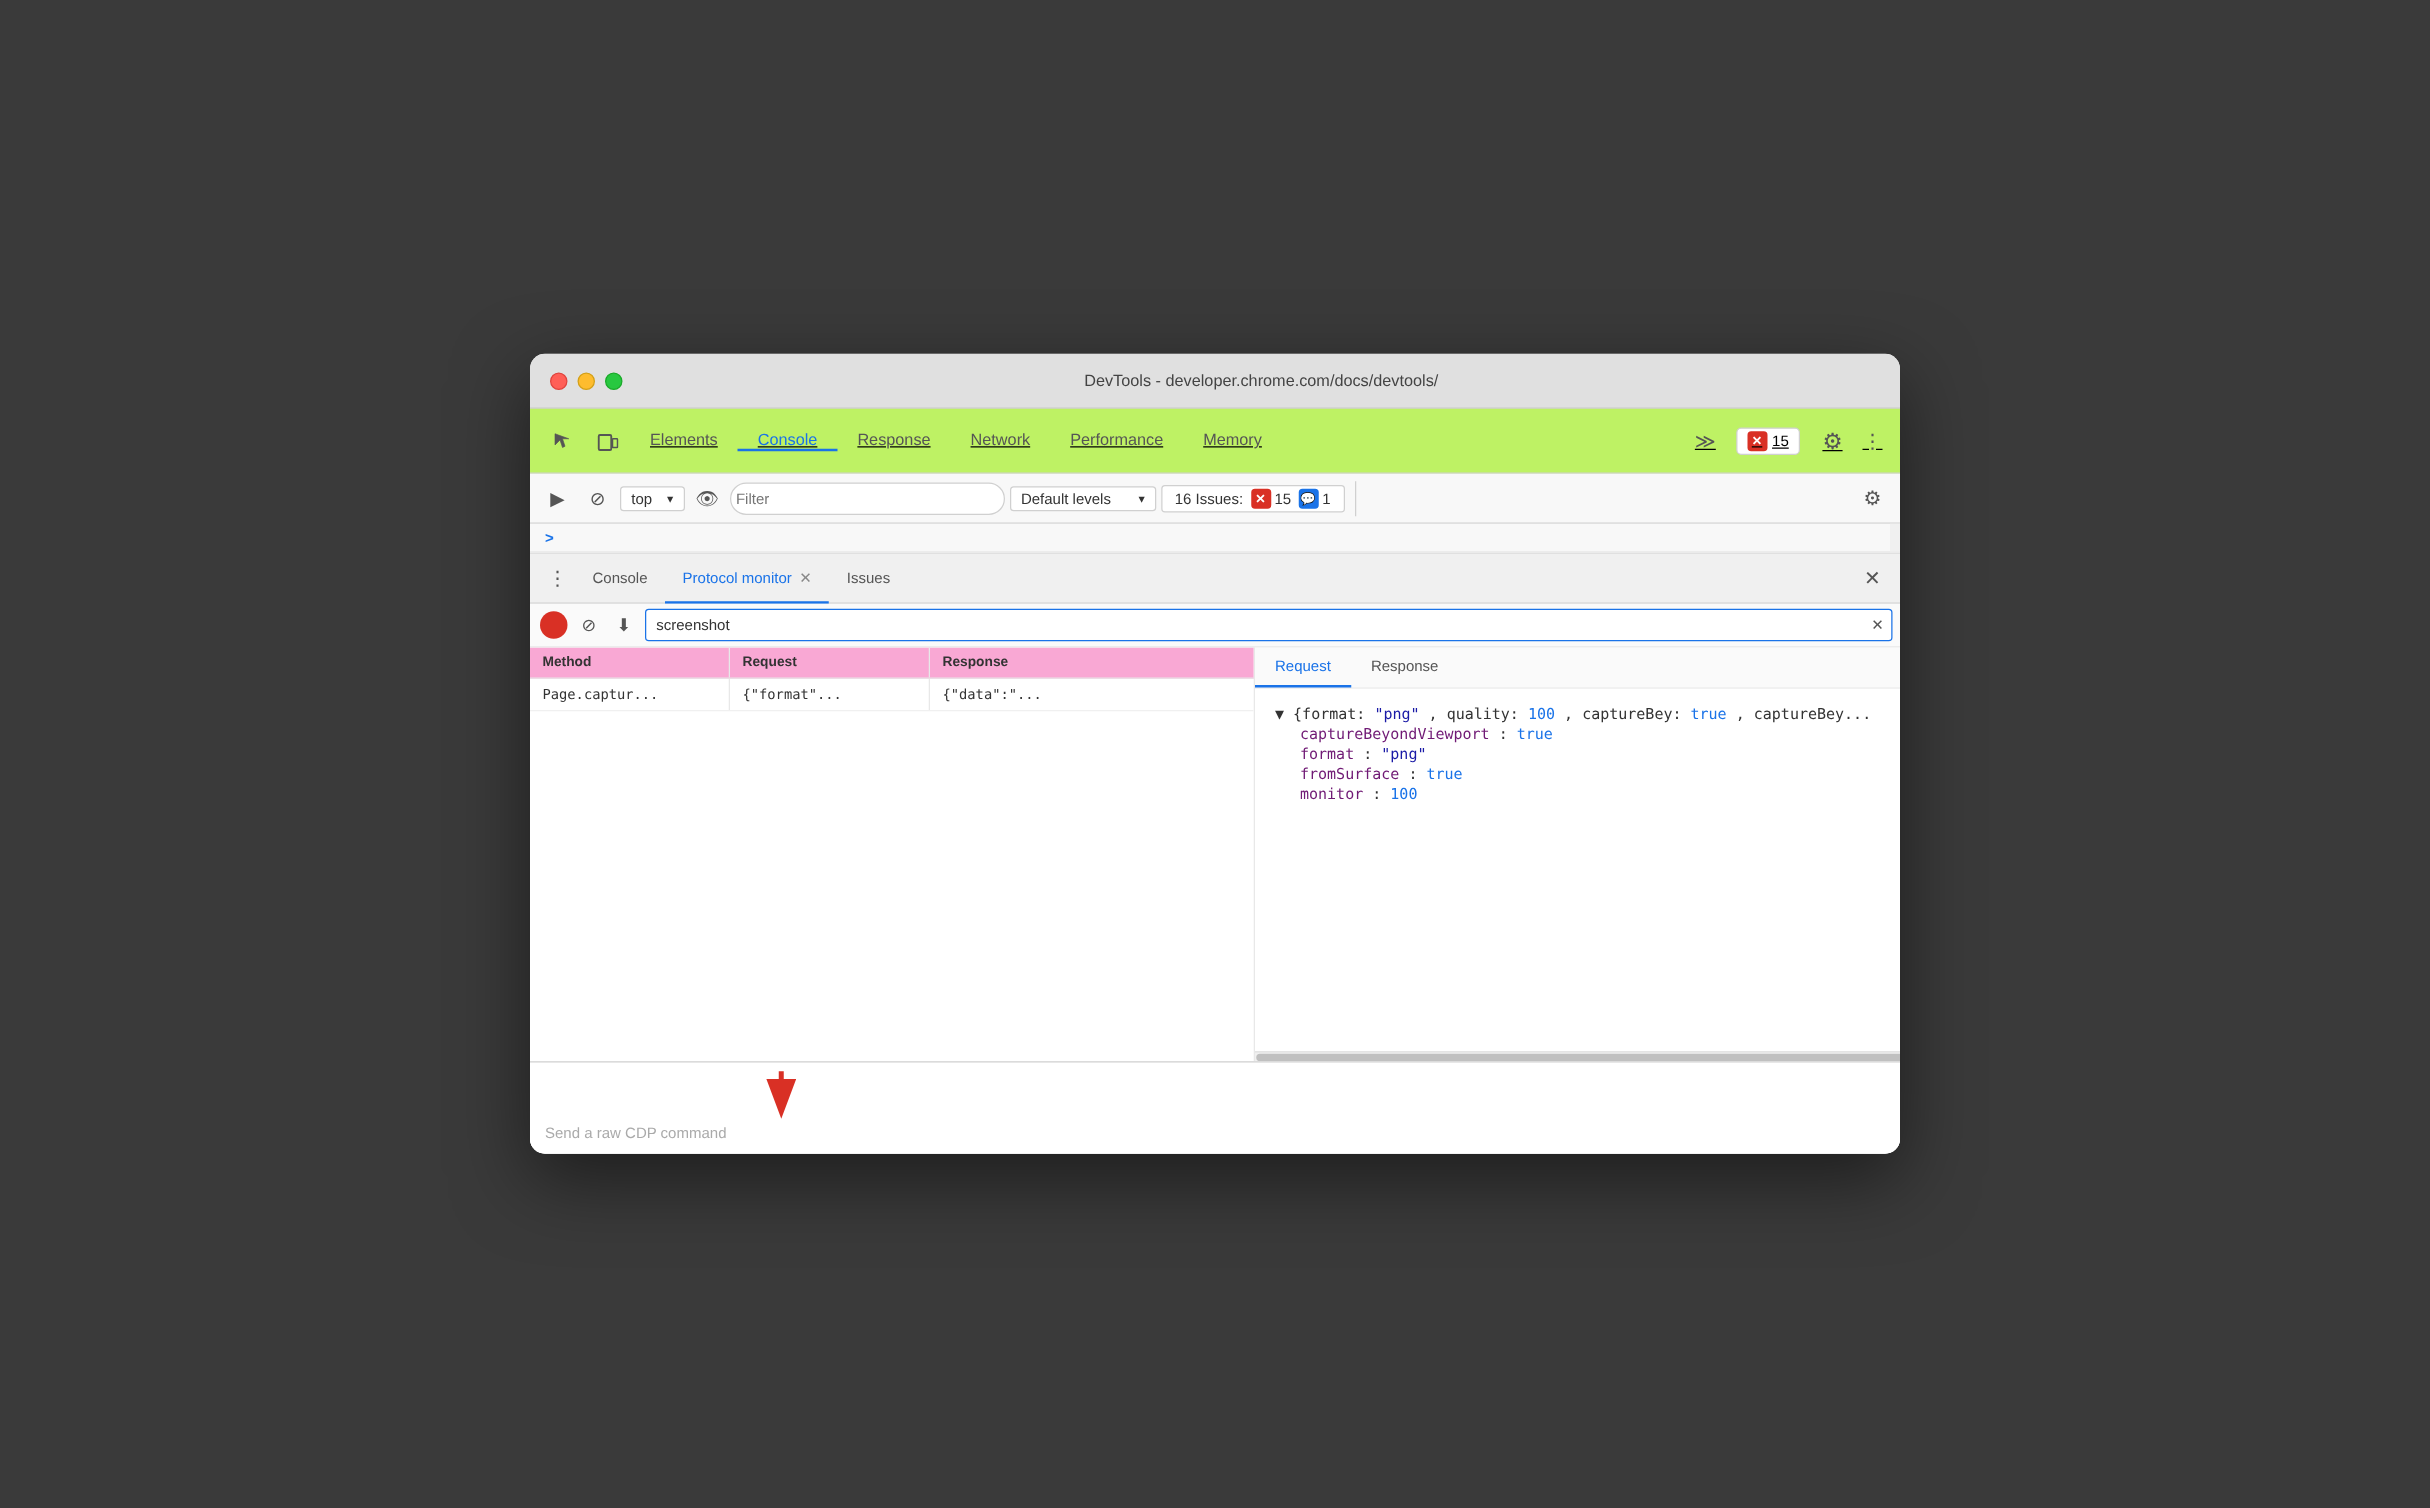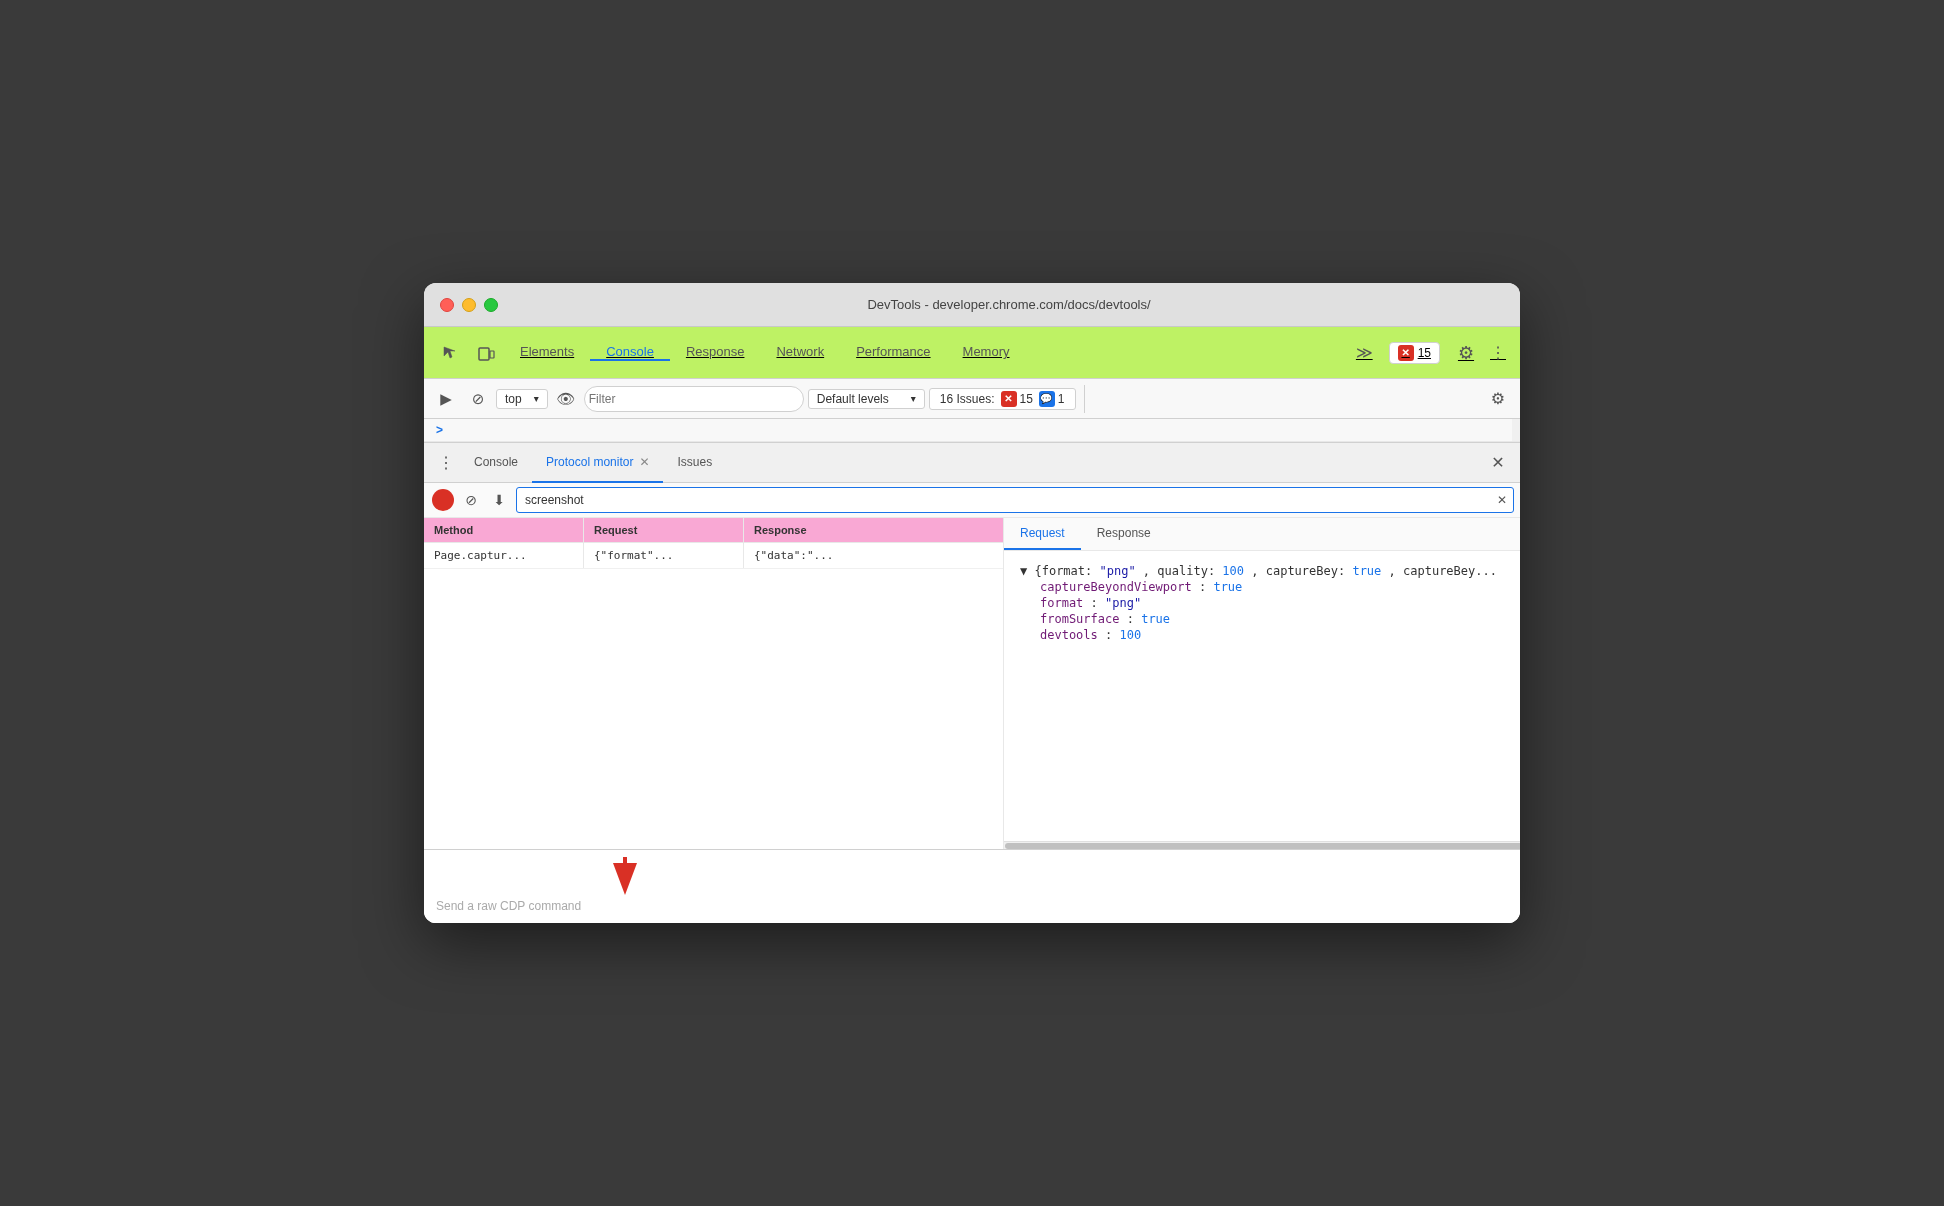--- a/index.html
+++ b/index.html
@@ -699,21 +699,21 @@
               <span class="json-key">format</span>
               <span class="json-bracket">: </span>
               <span class="json-string">"png"</span>
             </div>
             <div class="json-line" style="padding-left: 20px;">
               <span class="json-key">fromSurface</span>
               <span class="json-bracket">: </span>
               <span class="json-bool">true</span>
             </div>
             <div class="json-line" style="padding-left: 20px;">
-              <span class="json-key">devtools</span>
+              <span class="json-key">monitor</span>
               <span class="json-bracket">: </span>
               <span class="json-number">100</span>
             </div>
           </div>
           <div class="pm-right-scroll">
             <div class="pm-right-scroll-thumb"></div>
           </div>
         </div>
       </div>
 

